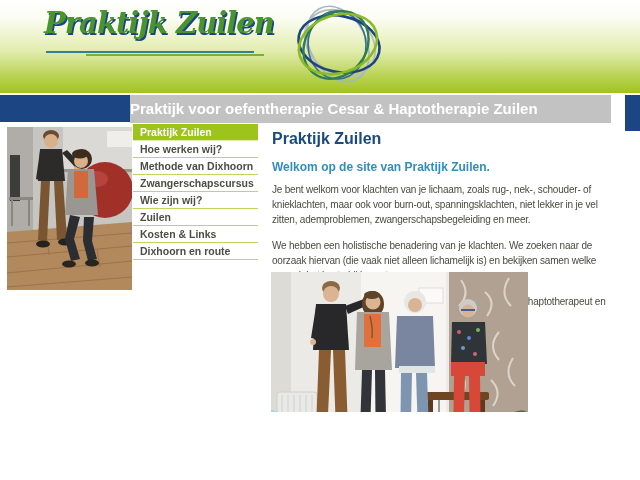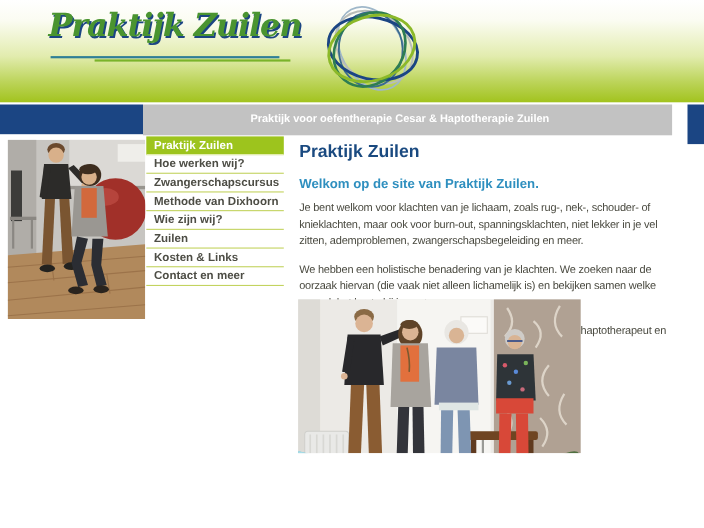--- a/index.html
+++ b/index.html
@@ -12,22 +12,22 @@
   .logo-text{position:absolute;left:44px;top:6px;
     font-family:"DejaVu Serif",serif;font-style:italic;font-weight:700;font-size:29px;
     letter-spacing:-1px;color:#4a9430;text-shadow:1.5px 1.5px 0 #1b4583;white-space:nowrap;}
   .logo-underline-1{position:absolute;left:46px;top:51px;width:208px;height:2px;background:#2f7f96;}
   .logo-underline-2{position:absolute;left:86px;top:54px;width:178px;height:2px;background:#7ab32a;}
   .swirl{position:absolute;left:286px;top:2px;}
 
   
   .banner-left-block{position:absolute;left:0;top:95px;width:130px;height:27px;background:#1b4583;}
   .banner-bar{position:absolute;left:130px;top:95px;width:467px;height:28px;background:#c2c2c2;
-    padding-right:14px;color:#ffffff;font-weight:bold;font-size:10px;line-height:28px;
-    text-align:center;white-space:nowrap;}
+    padding-right:14px;color:#ffffff;font-weight:bold;font-size:15px;line-height:28px;
+    text-align:left;white-space:nowrap;}
   .banner-right-block{position:absolute;left:625px;top:95px;width:15px;height:36px;background:#1b4583;}
 
   
   .sidebar-photo{position:absolute;left:7px;top:127px;width:125px;height:163px;}
   .side-nav{position:absolute;left:133px;top:124px;width:125px;}
   .nav-item{box-sizing:border-box;height:17px;line-height:15px;padding:1px 0 0 7px;
     font-size:10.5px;font-weight:bold;color:#4d4d45;border-bottom:1px solid #c3d35f;
     cursor:pointer;white-space:nowrap;overflow:hidden;}
   .nav-item.active{background:#9dc41d;color:#ffffff;border-bottom-color:#e2ecae;}
 
@@ -110,26 +110,26 @@
       <path d="M63,88 l10,2 -6,22 6,20 -9,2 -6,-22 z" fill="#2b2d33"></path>
       <path d="M77,90 h10 l-2,24 5,18 -9,2 -5,-20 z" fill="#2b2d33"></path>
       <ellipse cx="62" cy="137" rx="7" ry="3.5" fill="#2a241e"></ellipse>
       <ellipse cx="85" cy="136" rx="7" ry="3.5" fill="#2a241e"></ellipse>
     </g>
   </svg>
 
   <nav class="side-nav">
       <div class="nav-item active">Praktijk Zuilen</div>
       <div class="nav-item">Hoe werken wij?</div>
+      <div class="nav-item">Methode van Dixhoorn</div>
       <div class="nav-item">Zwangerschapscursus</div>
-      <div class="nav-item">Methode van Dixhoorn</div>
       <div class="nav-item">Wie zijn wij?</div>
       <div class="nav-item">Zuilen</div>
       <div class="nav-item">Kosten &amp; Links</div>
-      <div class="nav-item">Contact en meer</div>
+      <div class="nav-item">Dixhoorn en route</div>
     </nav>
 
   <div class="main-content">
     <h1 class="page-title">Praktijk Zuilen</h1>
     <h2 class="welcome">Welkom op de site van Praktijk Zuilen.</h2>
     <div>
         <p>Je bent welkom voor klachten van je lichaam, zoals rug-, nek-, schouder- of knieklachten, maar ook voor burn-out, spanningsklachten, niet lekker in je vel zitten, ademproblemen, zwangerschapsbegeleiding en meer.</p>
         <p>We hebben een holistische benadering van je klachten. We zoeken naar de oorzaak hiervan (die vaak niet alleen lichamelijk is) en bekijken samen welke aanpak het beste bij je past.</p>
         <p>We werken samen in de praktijk met oefentherapeuten, een haptotherapeut en een coach.</p>
       </div>

